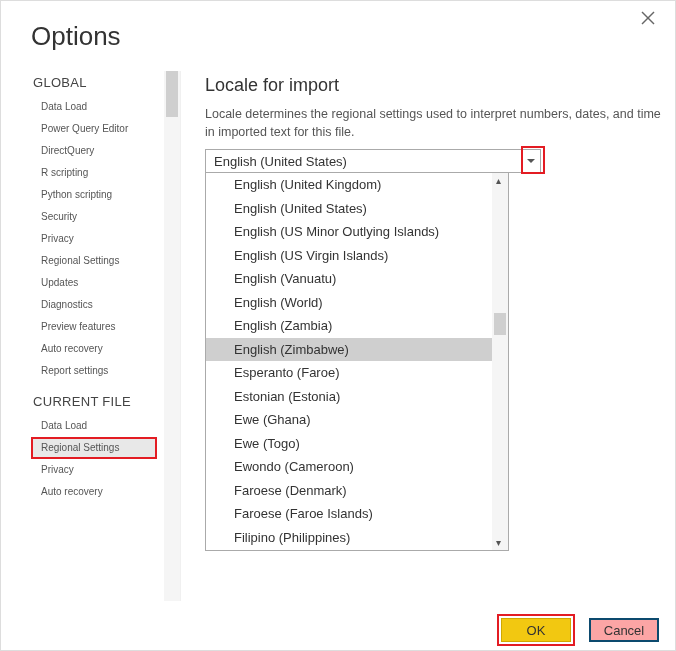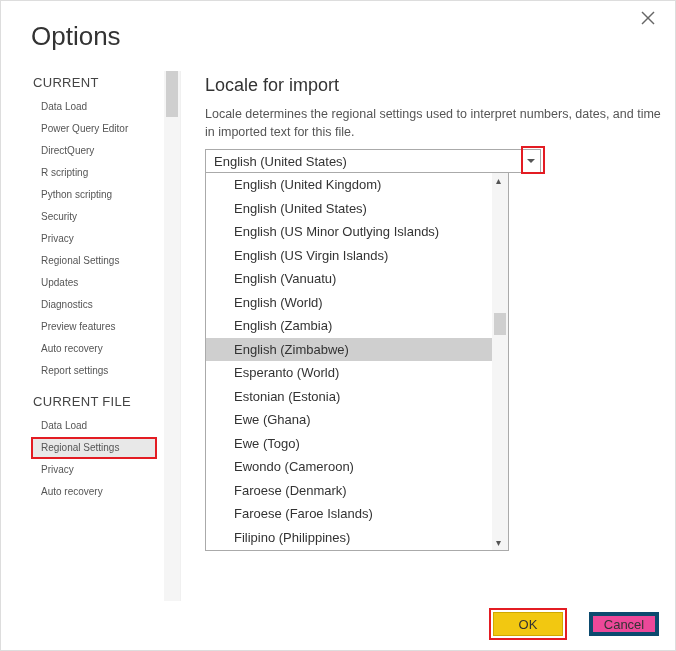--- a/index.html
+++ b/index.html
@@ -185,31 +185,31 @@
     left: 2px;
     width: 12px;
     height: 22px;
     background: #cfcfcf;
   }
   .list-scroll .arrow { position:absolute; left:4px; font-size:10px; color:#555;}
   .list-scroll .arrow.up { top:2px; }
   .list-scroll .arrow.dn { bottom:2px; }
   .footer {
     position: absolute;
-    bottom: 14px;
+    bottom: 8px;
     right: 16px;
     display: flex;
-    gap: 26px;
+    gap: 18px;
   }
   .btn {
     min-width: 70px;
     height: 24px;
     font-size: 13px;
-    border: 4px solid #0c4a6e;
-    background: #ec4899;
+    border: 2px solid #0c4a6e;
+    background: #fca5a5;
     display: flex;
     align-items: center;
     justify-content: center;
     cursor: pointer;
     color: #333;
   }
   .btn.ok {
     background: #f2c811;
     border: 1px solid #d0a800;
     outline: 2px solid #e31c23;
@@ -223,21 +223,21 @@
   <svg viewBox="0 0 14 14">
       <line x1="1" y1="1" x2="13" y2="13" stroke="#666" stroke-width="1.4"></line>
       <line x1="13" y1="1" x2="1" y2="13" stroke="#666" stroke-width="1.4"></line>
     </svg>
 </div>
 
 <div class="title">Options</div>
 
 <div class="body">
   <div class="sidebar">
-    <div class="section-header first">CURRENT</div>
+    <div class="section-header first">GLOBAL</div>
     <div id="global-items">
         <div class="nav-item">Data Load</div>
         <div class="nav-item">Power Query Editor</div>
         <div class="nav-item">DirectQuery</div>
         <div class="nav-item">R scripting</div>
         <div class="nav-item">Python scripting</div>
         <div class="nav-item">Security</div>
         <div class="nav-item">Privacy</div>
         <div class="nav-item">Regional Settings</div>
         <div class="nav-item">Updates</div>
@@ -272,21 +272,21 @@
     <div class="listbox">
       <div class="listbox-inner" id="locale-list">
           <div class="list-item">English (United Kingdom)</div>
           <div class="list-item">English (United States)</div>
           <div class="list-item">English (US Minor Outlying Islands)</div>
           <div class="list-item">English (US Virgin Islands)</div>
           <div class="list-item">English (Vanuatu)</div>
           <div class="list-item">English (World)</div>
           <div class="list-item">English (Zambia)</div>
           <div class="list-item hover">English (Zimbabwe)</div>
-          <div class="list-item">Esperanto (World)</div>
+          <div class="list-item">Esperanto (Faroe)</div>
           <div class="list-item">Estonian (Estonia)</div>
           <div class="list-item">Ewe (Ghana)</div>
           <div class="list-item">Ewe (Togo)</div>
           <div class="list-item">Ewondo (Cameroon)</div>
           <div class="list-item">Faroese (Denmark)</div>
           <div class="list-item">Faroese (Faroe Islands)</div>
           <div class="list-item">Filipino (Philippines)</div>
           <div class="list-item">Finnish (Finland)</div>
         </div>
       <div class="list-scroll">

